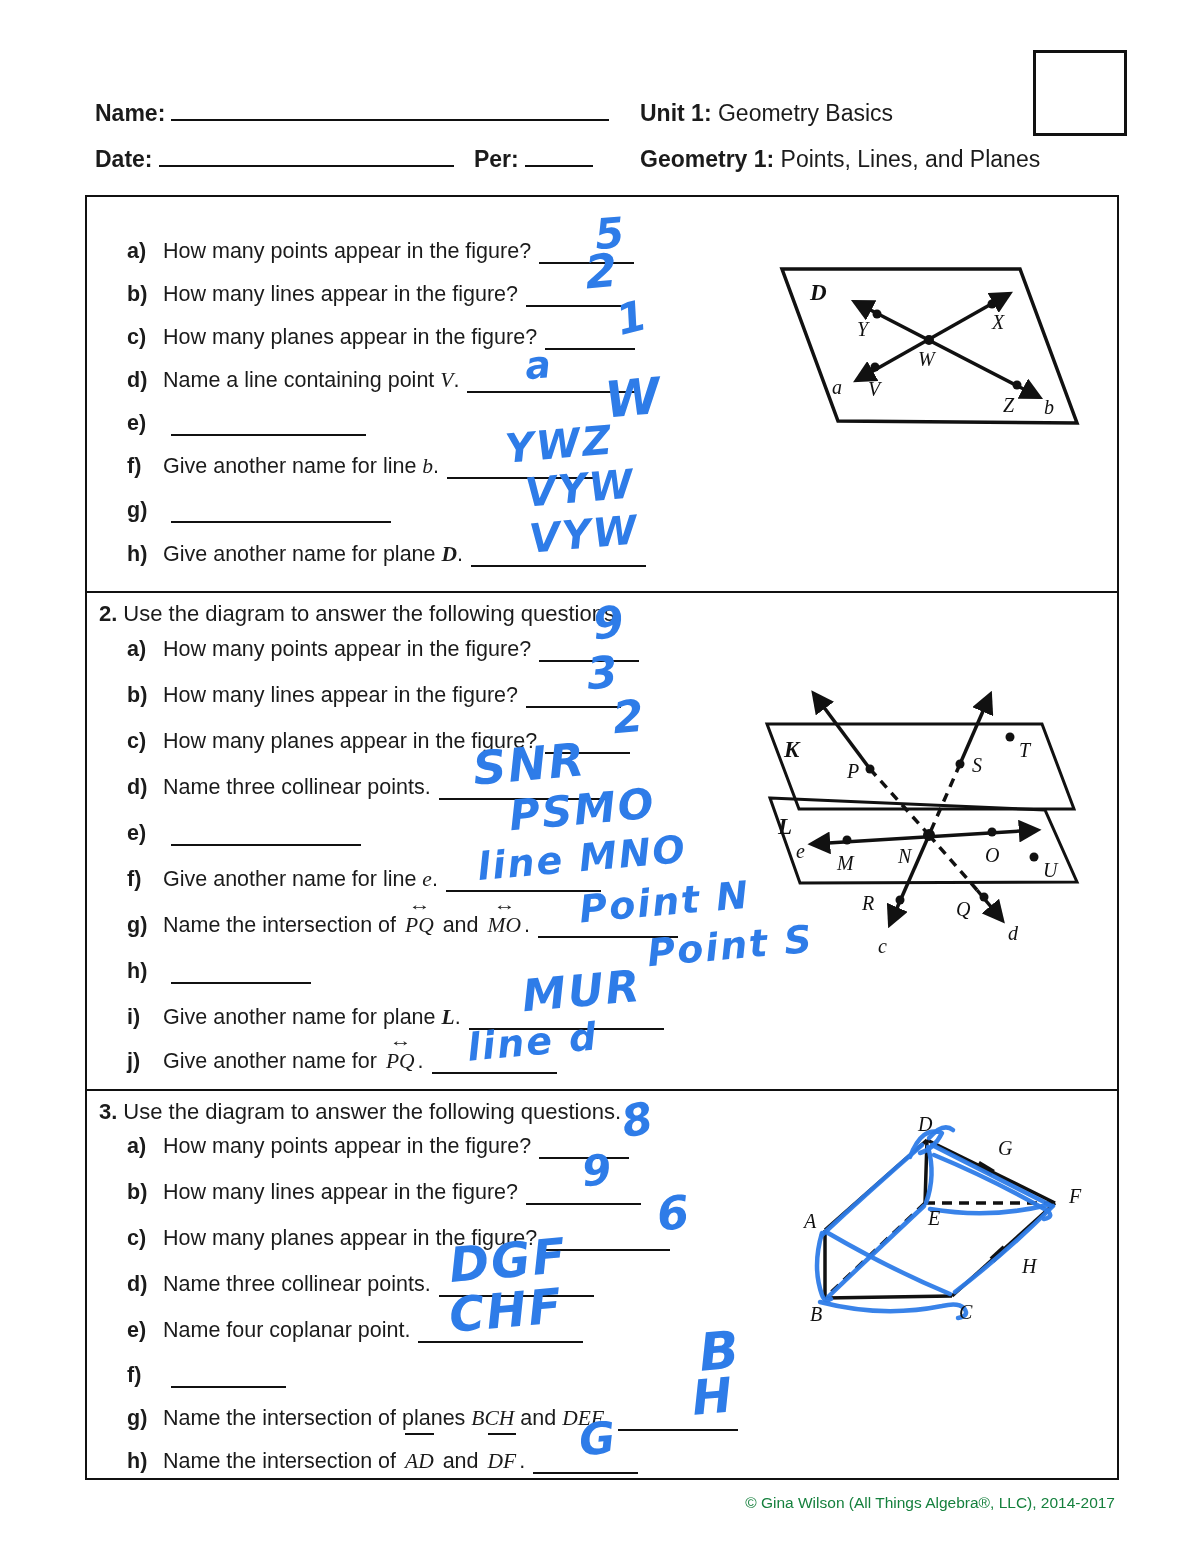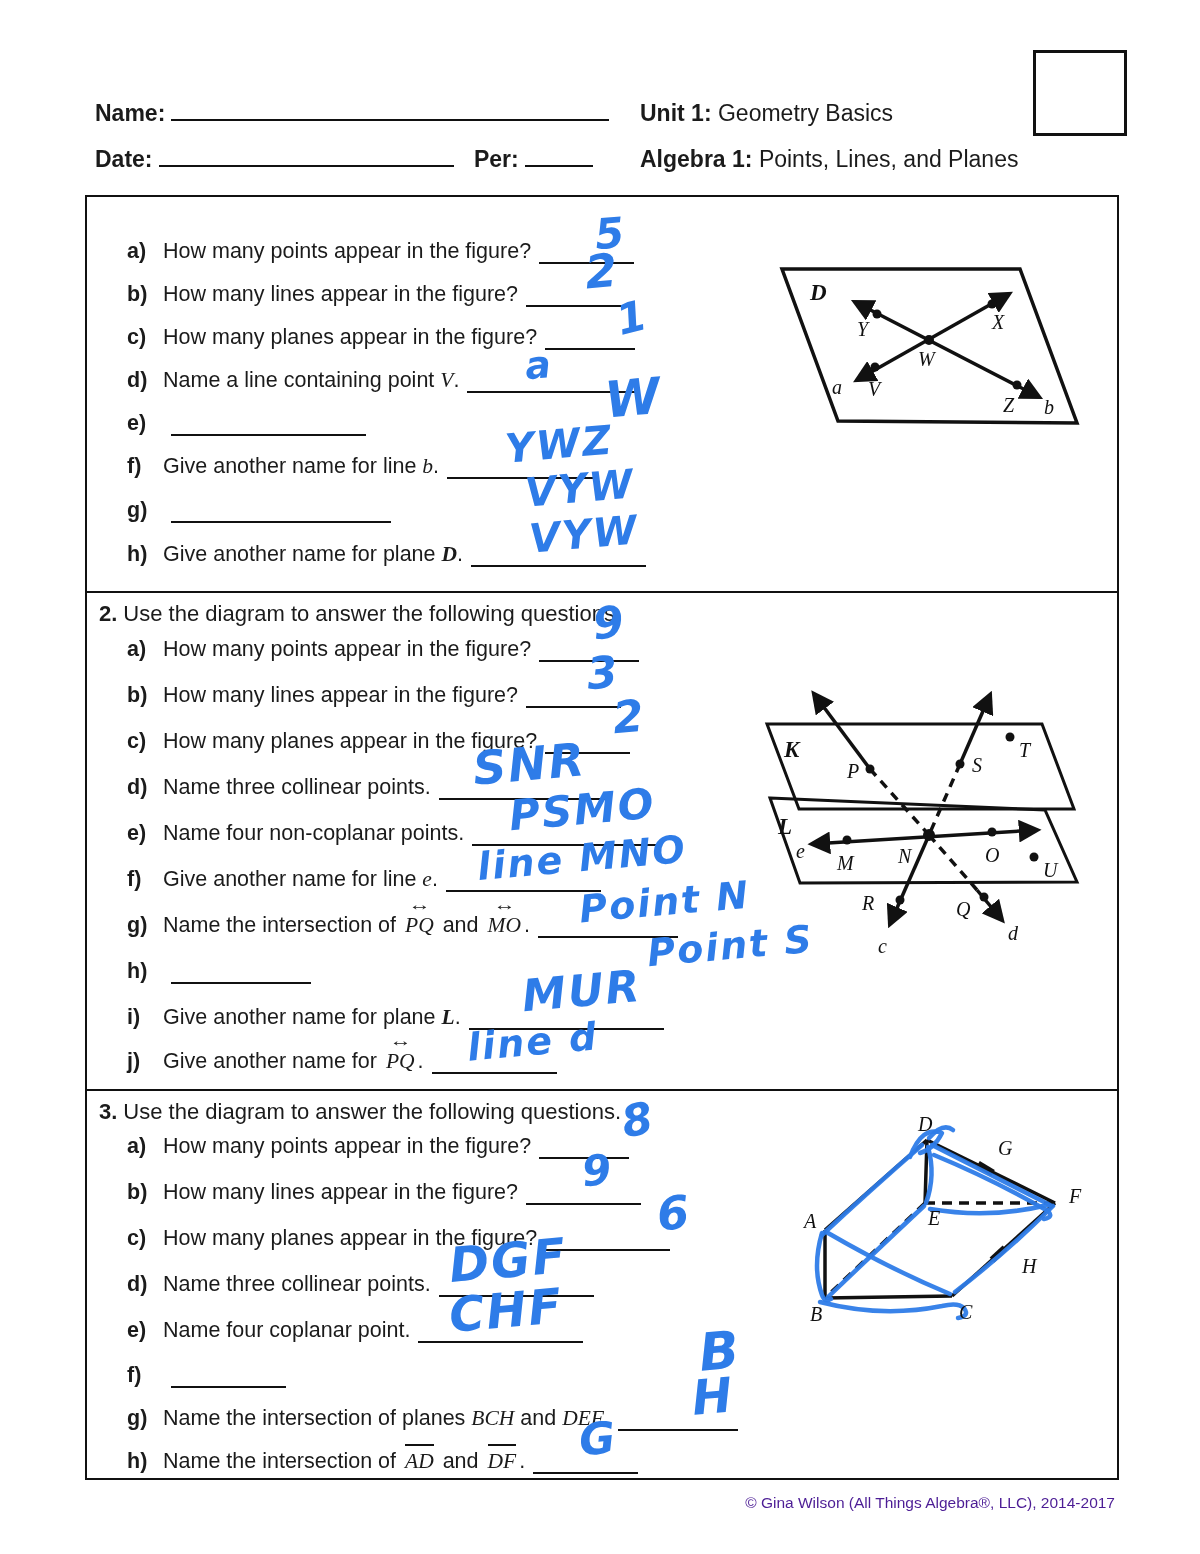--- a/index.html
+++ b/index.html
@@ -15,48 +15,48 @@
   .prompt{position:absolute;left:12px;top:8px;font-size:22px;}
   .prompt b{margin-right:6px;}
   .q{position:absolute;left:40px;display:flex;align-items:flex-end;font-size:21.5px;white-space:nowrap;}
   .ql{font-weight:bold;width:36px;flex:none;}
   .var{font-family:"Liberation Serif",serif;font-style:italic;}
   .scriptv{font-family:"Liberation Serif",serif;font-style:italic;font-weight:bold;}
   .blank{display:inline-block;border-bottom:2.5px solid #111;height:5px;margin-left:8px;}
   .over{position:relative;display:inline-block;font-family:"Liberation Serif",serif;font-style:italic;margin:0 3px;}
   .over .oa{position:absolute;left:50%;top:-17px;transform:translateX(-50%) scaleX(1.4);
             font-style:normal;font-weight:bold;font-size:16px;letter-spacing:-1px;}
-  .seg{font-family:"Liberation Serif",serif;font-style:italic;border-top:2.5px solid #111;padding-top:3px;margin:0 3px;}
+  .seg{font-family:"Liberation Serif",serif;font-style:italic;border-top:2.5px solid #111;padding-top:14px;margin:0 3px;}
   
   .hw{position:absolute;font-family:"DejaVu Sans",sans-serif;font-style:italic;font-weight:bold;
       color:#2e7ce8;transform:rotate(-5deg);line-height:1;letter-spacing:2px;pointer-events:none;z-index:5;}
   
   svg{position:absolute;overflow:visible;}
   .dlabel{font-family:"Liberation Serif",serif;font-style:italic;font-size:20px;fill:#111;}
   .dscript{font-family:"Liberation Serif",serif;font-style:italic;font-weight:bold;font-size:23px;fill:#111;}
   .edge{stroke:#111;fill:none;}
   .pen{stroke:#2e7ce8;fill:none;stroke-width:4.5;stroke-linecap:round;stroke-linejoin:round;opacity:.95;}
-  #footer{position:absolute;right:85px;top:1494px;font-size:15.5px;color:#4c1d95;}
+  #footer{position:absolute;right:85px;top:1494px;font-size:15.5px;color:#15803d;}
 </style>
 </head>
 <body>
 
 <div class="hrow" style="left:95px;top:100px">
   <span class="hlab">Name:</span><span class="uline" style="width:438px"></span>
 </div>
 <div class="hrow" style="left:640px;top:100px">
   <span class="hlab">Unit 1:</span>
   <span>Geometry Basics</span>
 </div>
 <div class="hrow" style="left:95px;top:146px">
   <span class="hlab">Date:</span><span class="uline" style="width:295px"></span>
   <span class="hlab" style="margin-left:14px">Per:</span><span class="uline" style="width:68px"></span>
 </div>
 <div class="hrow" style="left:640px;top:146px">
-  <span class="hlab">Algebra 1:</span>
+  <span class="hlab">Geometry 1:</span>
   <span>Points, Lines, and Planes</span>
 </div>
 <div id="corner-box"></div>
 
 <div class="sec" style="top:195px;height:394px">
 
   <div class="q" style="top:42px">
     <span class="ql">a)</span>
     <span>How many points appear in the figure?</span>
     <span class="blank" style="width:95px"></span>
@@ -152,21 +152,20 @@
     <span class="hw" style="left:486px;top:-34px;font-size:44px">2</span>
   </div>
   <div class="q" style="top:182px">
     <span class="ql">d)</span>
     <span>Name three collinear points.</span>
     <span class="blank" style="width:170px"></span>
     <span class="hw" style="left:346px;top:-34px;font-size:46px">SNR</span>
   </div>
   <div class="q" style="top:228px">
     <span class="ql">e)</span>
-    <span>Name four non-coplanar points.</span>
     <span class="blank" style="width:190px"></span>
     <span class="hw" style="left:382px;top:-32px;font-size:42px">PSMO</span>
   </div>
   <div class="q" style="top:274px">
     <span class="ql">f)</span>
     <span><span>Give another name for line </span><span class="var">e</span><span>.</span></span>
     <span class="blank" style="width:155px"></span>
     <span class="hw" style="left:350px;top:-28px;font-size:38px;white-space:nowrap">line MNO</span>
   </div>
   <div class="q" style="top:320px">

